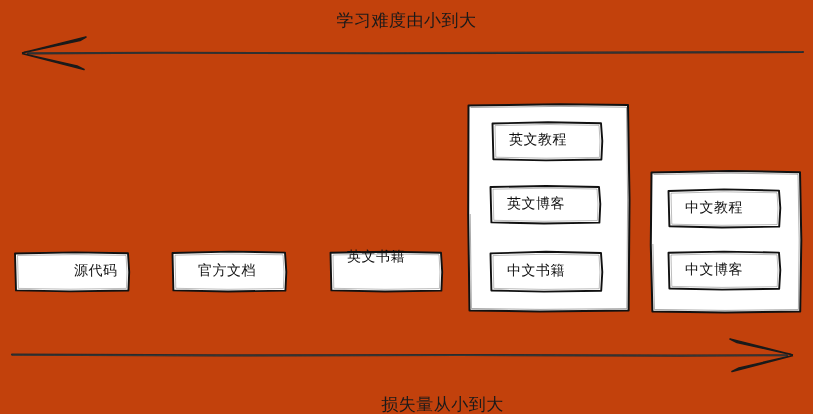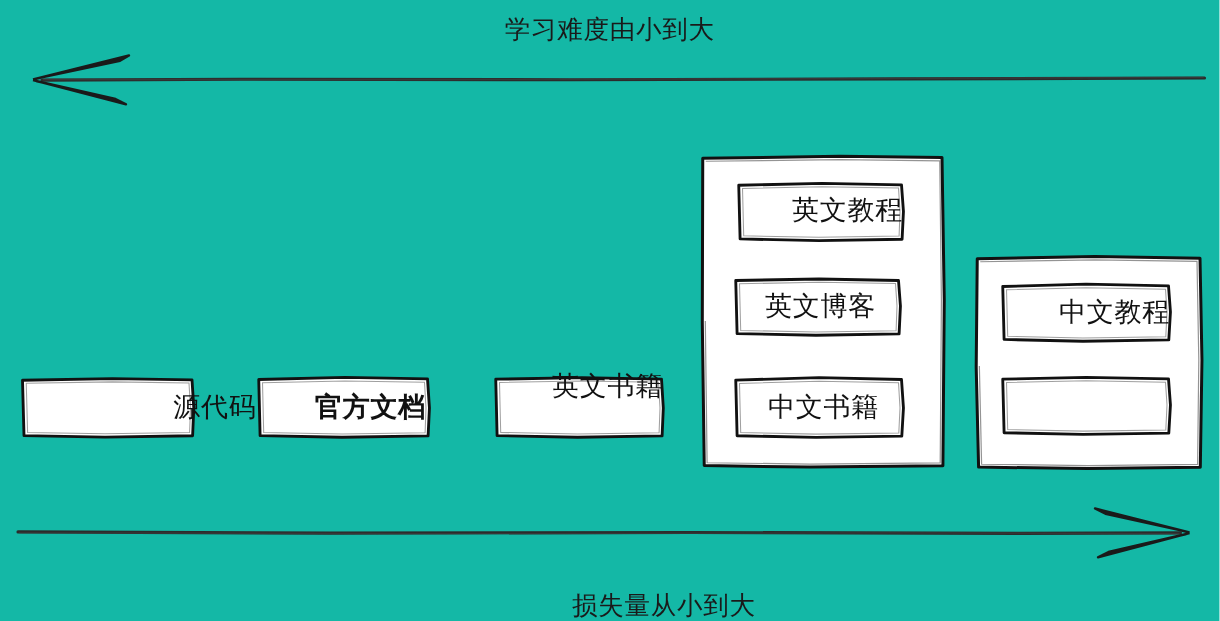--- a/index.html
+++ b/index.html
@@ -7,21 +7,21 @@
     padding: 0;
     background: #ffffff;
   }
   body {
     font-family: "DejaVu Sans", "Liberation Sans", sans-serif;
   }
   #canvas {
     position: relative;
     width: 813px;
     height: 414px;
-    background: #14b8a6;
+    background: #c2410c;
     overflow: hidden;
   }
   #sketch-layer {
     position: absolute;
     left: 0;
     top: 0;
     width: 813px;
     height: 414px;
     pointer-events: none;
   }
@@ -34,25 +34,26 @@
     width: 813px;
     text-align: center;
     left: 0;
     letter-spacing: 0.5px;
   }
   .caption-top { top: 12px; }
   .caption-bottom { top: 396px; margin-left: 36px; }
   .node-text {
     position: absolute;
     color: #111111;
-    font-size: 18px;
+    font-size: 14px;
     line-height: 1;
     white-space: nowrap;
-    text-align: right;
+    text-align: left;
     letter-spacing: 0.5px;
+    padding-left: 17px;
   }
   .hit {
     position: absolute;
     background: transparent;
   }
 </style>
 </head>
 <body>
 
 <div id="canvas">
@@ -143,32 +144,33 @@
                L 722 287.4 L 671.8 286.4 Z" fill="none" stroke="#111111" stroke-width="0.7" opacity="0.4"></path>
     </g>
   </svg>
 
   <div class="axis-caption caption-top">学习难度由小到大</div>
 
   <div class="axis-caption caption-bottom">损失量从小到大</div>
 
   <div class="node-text" style="left:15px; top:263px; width:114px;margin-left:42px;">源代码</div>
 
-  <div class="node-text" style="left:164px; top:263px; width:120px;font-weight:bold;">官方文档</div>
+  <div class="node-text" style="left:181px; top:263px; width:120px;">官方文档</div>
 
   <div class="node-text" style="left:330px; top:249px; width:112px;">英文书籍</div>
 
   <div class="node-text" style="left:492px; top:132px; width:110px;">英文教程</div>
 
   <div class="node-text" style="left:490px; top:196px; width:94px;">英文博客</div>
 
   <div class="node-text" style="left:490px; top:263px; width:96px;">中文书籍</div>
 
   <div class="node-text" style="left:668px; top:200px; width:112px;">中文教程</div>
 
+  <div class="node-text" style="left:668px; top:262px; width:112px;">中文博客</div>
 
   <div class="hit" style="left:14px; top:252px; width:116px; height:40px;"></div>
   <div class="hit" style="left:172px; top:251px; width:115px; height:41px;"></div>
   <div class="hit" style="left:330px; top:251px; width:113px; height:41px;"></div>
   <div class="hit" style="left:492px; top:122px; width:111px; height:39px;"></div>
   <div class="hit" style="left:490px; top:186px; width:111px; height:38px;"></div>
   <div class="hit" style="left:490px; top:251px; width:113px; height:41px;"></div>
   <div class="hit" style="left:668px; top:189px; width:113px; height:39px;"></div>
   <div class="hit" style="left:668px; top:251px; width:113px; height:39px;"></div>
 

